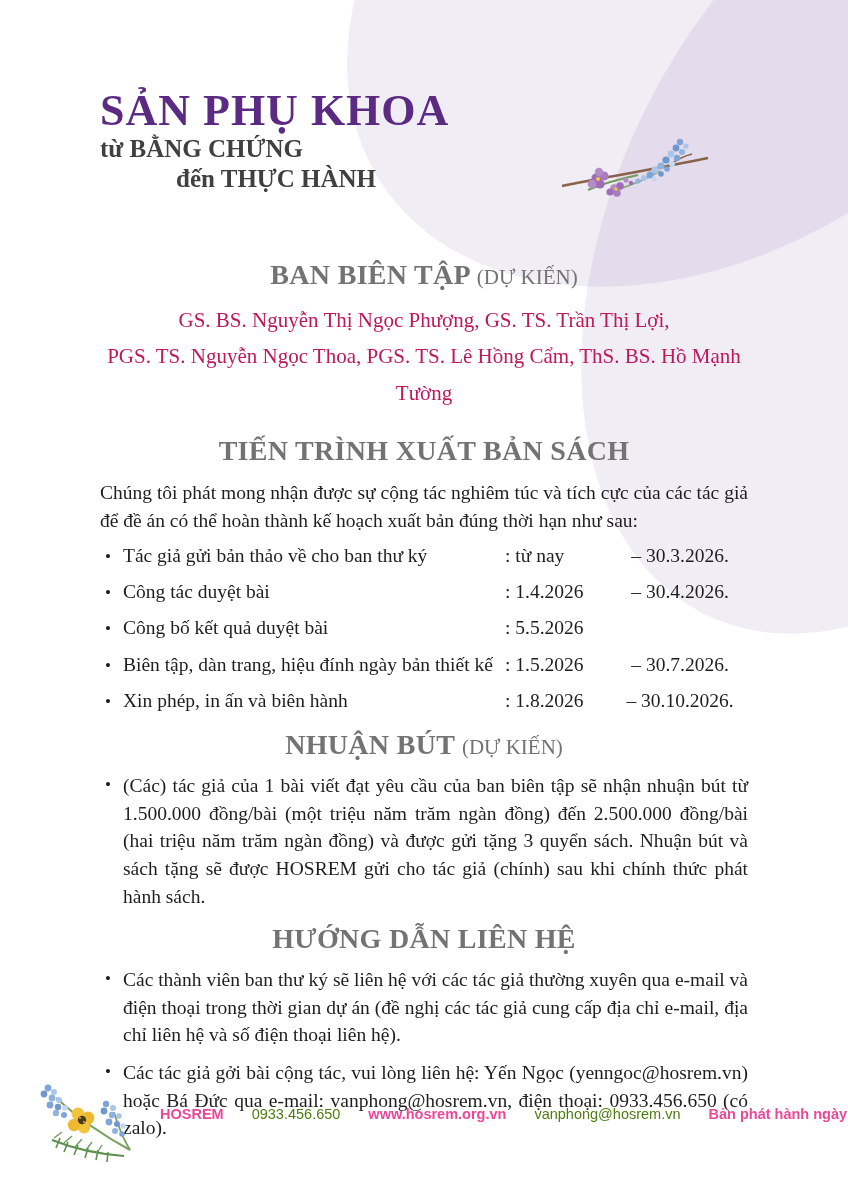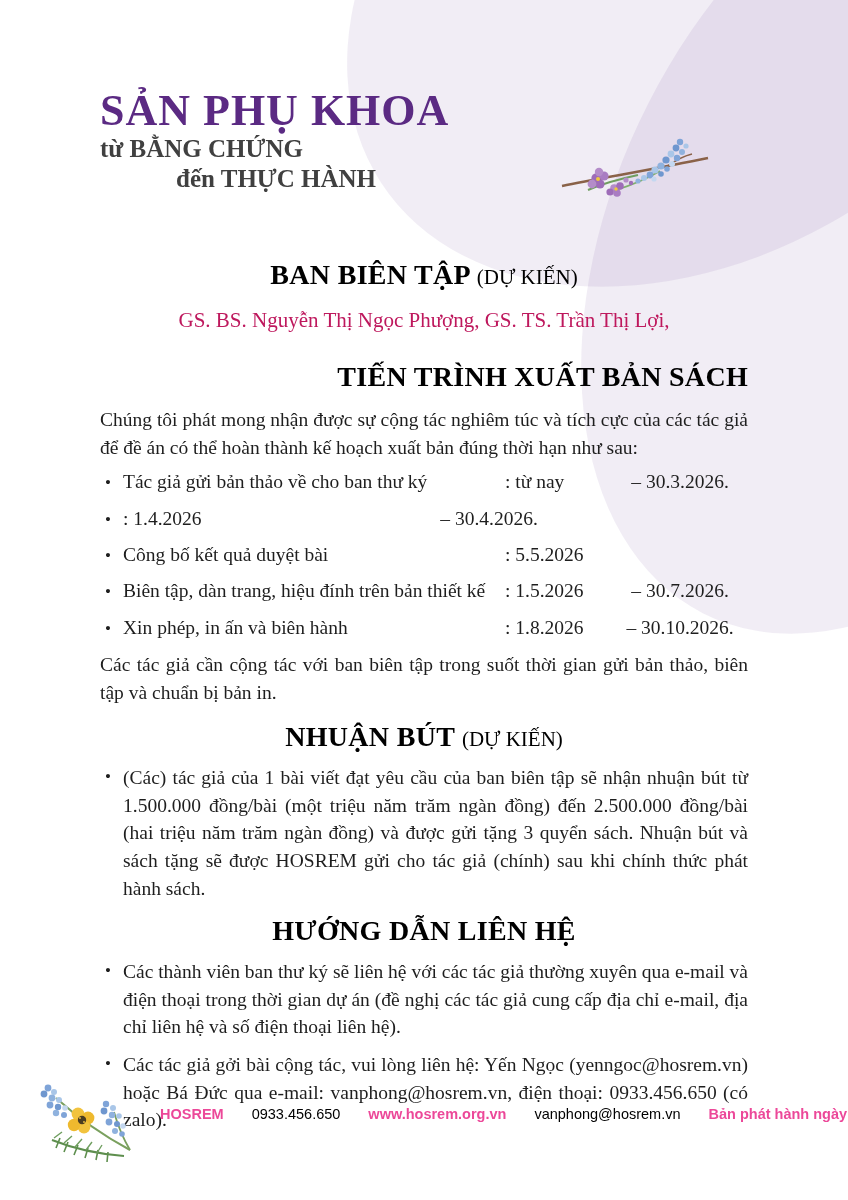--- a/index.html
+++ b/index.html
@@ -20,30 +20,30 @@
   
   .masthead { position:relative; height:140px; }
   .main-title { font-size:44px; font-weight:700; color:#5b2a83; letter-spacing:1px; line-height:1.05; }
   .sub-title { font-size:25px; font-weight:700; color:#404040; line-height:1.18; }
   .sub-title.indent { margin-left:76px; }
   .edition { position:absolute; left:318px; top:24px; font-size:128px; line-height:0.82;
              color:#bf97ce; font-weight:400; letter-spacing:-5px; }
   .flower-header { position:absolute; left:458px; top:48px; width:156px; height:76px; }
 
   
-  .section-heading { text-align:center; color:#000000; font-weight:700; font-size:28px;
+  .section-heading { text-align:center; color:#737373; font-weight:700; font-size:28px;
                      letter-spacing:0.3px; line-height:1.2; }
   .heading-note { font-size:21px; font-weight:500; letter-spacing:0; }
 
   
   .editorial-heading { margin-top:30px; }
   .board-names { margin-top:10px; text-align:center; font-size:21px; color:#be185d; line-height:1.75; }
 
   
-  .timeline-heading { margin-top:22px;text-align:right; }
+  .timeline-heading { margin-top:22px; }
   .para { margin-top:12px; font-size:19.5px; line-height:1.42; text-align:justify; }
   .timeline-list { margin-top:8px; }
   .timeline-row { display:flex; align-items:baseline; font-size:19.5px; line-height:1.35;
                   margin-bottom:10px; padding-left:5px; }
   .bullet { width:18px; flex:0 0 18px; font-size:17px; color:#1e1e1e; }
   .tl-label { width:382px; flex:0 0 382px; }
   .tl-start { width:107px; flex:0 0 107px; }
   .tl-end { flex:1;text-align:center; }
   .outro { margin-top:2px; }
 
@@ -51,21 +51,21 @@
   .royalty-heading { margin-top:14px; }
   .bullet-para { display:flex; margin-top:10px; font-size:19.5px; line-height:1.42; padding-left:5px; }
   .bullet-para .bullet { padding-top:1px; }
   .bullet-para .bp-text { flex:1; text-align:justify; }
   .contact-heading { margin-top:12px;font-family:Liberation Serif, serif; }
 
   
   .footer { position:absolute; left:160px; top:1106px; display:flex; align-items:baseline;
             font-family:"Liberation Sans", sans-serif; font-size:14.5px; white-space:nowrap; }
   .footer .f-bold { font-weight:700; color:#ec4899; }
-  .footer .f-gray { font-weight:400; color:#000000; }
+  .footer .f-gray { font-weight:400; color:#4d7c0f; }
   .footer > span { margin-right:28px; }
   .footer > span:last-child { margin-right:0; }
   .flower-footer { position:absolute; left:26px; top:1078px; width:138px; height:92px; }
 </style>
 </head>
 <body>
 
 <div class="page">
 
   <div class="swoosh swoosh-a"></div>
@@ -119,58 +119,59 @@
           </g>
           <circle cx="68" cy="44" r="2.6" fill="#b48cc9"></circle>
             <circle cx="73" cy="47" r="2.2" fill="#9e6cb8"></circle>
         </g>
       </svg>
     </div>
 
     <div class="section-heading editorial-heading"><span>BAN BIÊN TẬP </span><span class="heading-note">(DỰ KIẾN)</span></div>
     <div class="board-names">
       <div>GS. BS. Nguyễn Thị Ngọc Phượng, GS. TS. Trần Thị Lợi,</div>
+      <div>PGS. TS. Nguyễn Ngọc Thoa, PGS. TS. Lê Hồng Cẩm, ThS. BS. Hồ Mạnh Tường</div>
     </div>
 
     <div class="section-heading timeline-heading">TIẾN TRÌNH XUẤT BẢN SÁCH</div>
     <div class="para">Chúng tôi phát mong nhận được sự cộng tác nghiêm túc và tích cực của các tác giả để đề án có thể hoàn thành kế hoạch xuất bản đúng thời hạn như sau:</div>
 
     <div class="timeline-list">
       <div class="timeline-row">
         <span class="bullet">•</span>
         <span class="tl-label">Tác giả gửi bản thảo về cho ban thư ký</span>
         <span class="tl-start">: từ nay</span>
         <span class="tl-end">– 30.3.2026.</span>
       </div>
       <div class="timeline-row">
         <span class="bullet">•</span>
+        <span class="tl-label">Công tác duyệt bài</span>
         <span class="tl-start">: 1.4.2026</span>
         <span class="tl-end">– 30.4.2026.</span>
       </div>
       <div class="timeline-row">
         <span class="bullet">•</span>
         <span class="tl-label">Công bố kết quả duyệt bài</span>
         <span class="tl-start">: 5.5.2026</span>
         <span class="tl-end"></span>
       </div>
       <div class="timeline-row">
         <span class="bullet">•</span>
-        <span class="tl-label">Biên tập, dàn trang, hiệu đính trên bản thiết kế</span>
+        <span class="tl-label">Biên tập, dàn trang, hiệu đính ngày bản thiết kế</span>
         <span class="tl-start">: 1.5.2026</span>
         <span class="tl-end">– 30.7.2026.</span>
       </div>
       <div class="timeline-row">
         <span class="bullet">•</span>
         <span class="tl-label">Xin phép, in ấn và biên hành</span>
         <span class="tl-start">: 1.8.2026</span>
         <span class="tl-end">– 30.10.2026.</span>
       </div>
     </div>
 
-    <div class="para outro">Các tác giả cần cộng tác với ban biên tập trong suốt thời gian gửi bản thảo, biên tập và chuẩn bị bản in.</div>
 
     <div class="section-heading royalty-heading"><span>NHUẬN BÚT </span><span class="heading-note">(DỰ KIẾN)</span></div>
     <div class="bullet-para">
       <span class="bullet">•</span>
       <span class="bp-text">(Các) tác giả của 1 bài viết đạt yêu cầu của ban biên tập sẽ nhận nhuận bút từ 1.500.000 đồng/bài (một triệu năm trăm ngàn đồng) đến 2.500.000 đồng/bài (hai triệu năm trăm ngàn đồng) và được gửi tặng 3 quyển sách. Nhuận bút và sách tặng sẽ được HOSREM gửi cho tác giả (chính) sau khi chính thức phát hành sách.</span>
     </div>
 
     <div class="section-heading contact-heading">HƯỚNG DẪN LIÊN HỆ</div>
     <div class="bullet-para">
       <span class="bullet">•</span>

